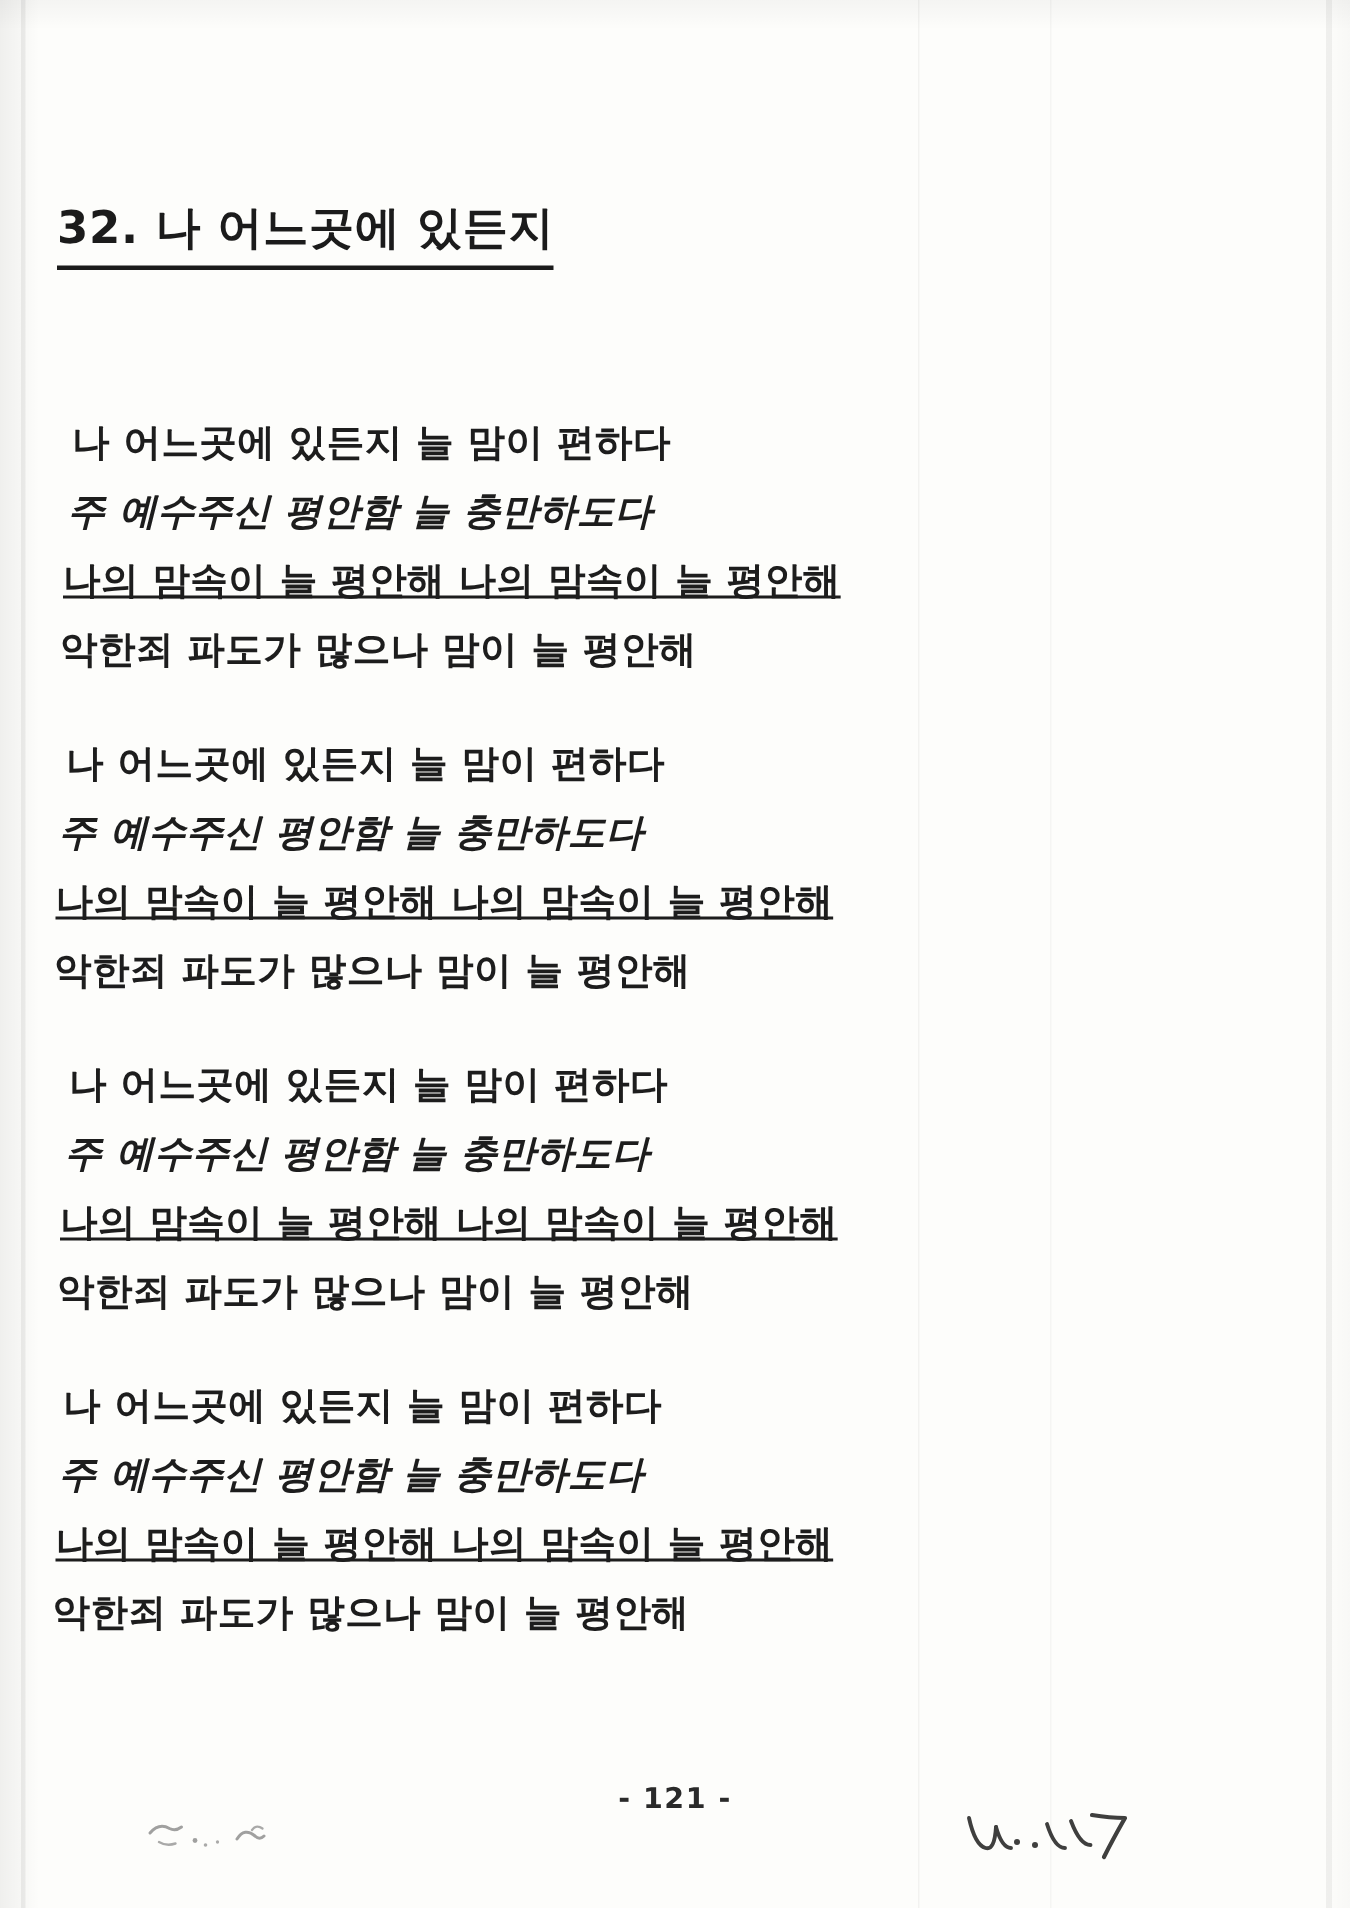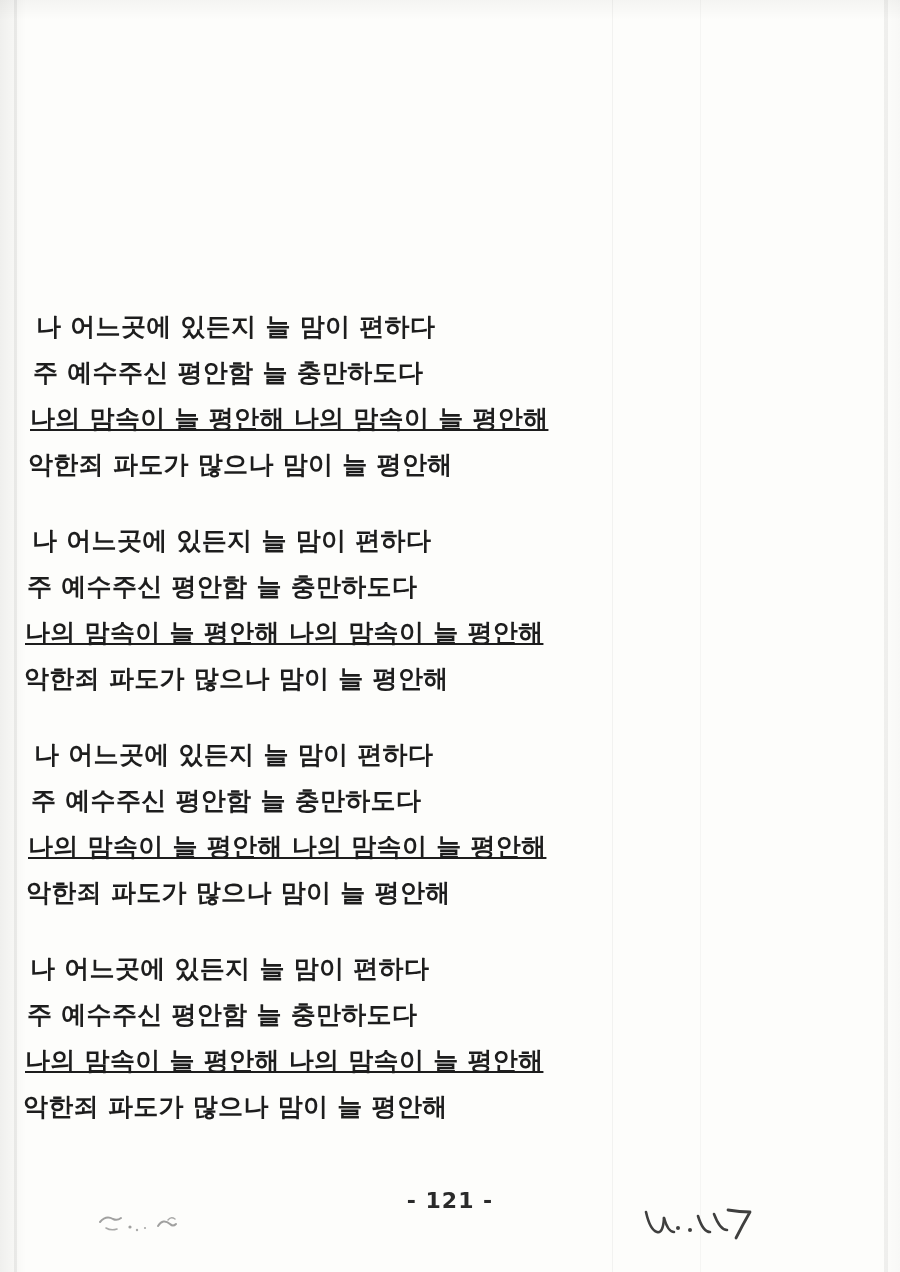--- a/index.html
+++ b/index.html
@@ -53,42 +53,41 @@
     color: #1b1b1b;
     letter-spacing: 0.5px;
     border-bottom: 3px solid #1b1b1b;
     padding-bottom: 4px;
     display: inline-block;
     white-space: nowrap;
   }
 
   .lyrics {
     position: absolute;
-    left: 0;
+    left: 12px;
     top: 272px;
     right: 0;
-    margin-top: 32px;
   }
 
   .stanza {
     margin-bottom: 30px;
   }
 
   .line {
     font-size: 25px;
     font-weight: 700;
     color: #1d1d1d;
     line-height: 46px;
     white-space: nowrap;
     letter-spacing: 0.3px;
   }
 
   
   .stanza .line:nth-child(1) { margin-left: 36px; }
-  .stanza .line:nth-child(2) { margin-left: 33px; }
+  .stanza .line:nth-child(2) { margin-left: 33px; font-style: italic; }
   .stanza .line:nth-child(3) { margin-left: 30px; text-decoration: underline; }
   .stanza .line:nth-child(4) { margin-left: 28px; }
 
   .stanza.st2 .line:nth-child(1) { margin-left: 32px; }
   .stanza.st2 .line:nth-child(2) { margin-left: 27px; }
   .stanza.st2 .line:nth-child(3) { margin-left: 25px; }
   .stanza.st2 .line:nth-child(4) { margin-left: 24px; }
 
   .stanza.st3 .line:nth-child(1) { margin-left: 34px; }
   .stanza.st3 .line:nth-child(2) { margin-left: 31px; }
@@ -99,21 +98,21 @@
   .stanza.st4 .line:nth-child(2) { margin-left: 27px; }
   .stanza.st4 .line:nth-child(3) { margin-left: 25px; }
   .stanza.st4 .line:nth-child(4) { margin-left: 23px; }
 
   .page-number {
     position: absolute;
     left: 0;
     right: 0;
     top: 1188px;
     text-align: center;
-    font-size: 22px;
+    font-size: 19px;
     font-weight: 700;
     color: #2a2a2a;
     letter-spacing: 1px;
   }
 
   .mark-left {
     position: absolute;
     left: 96px;
     top: 1206px;
     width: 110px;
@@ -134,20 +133,21 @@
 <body>
 
 <div class="page">
   <div class="streak s1"></div>
   <div class="streak s2"></div>
   <div class="streak s3"></div>
   <div class="streak s4"></div>
 
   <div class="content">
 
+    <div class="title">32. 나 어느곳에 있든지</div>
 
     <div class="lyrics">
 
       <div class="stanza st1">
         <div class="line">나 어느곳에 있든지 늘 맘이 편하다</div>
         <div class="line">주 예수주신 평안함 늘 충만하도다</div>
         <div class="line">나의 맘속이 늘 평안해 나의 맘속이 늘 평안해</div>
         <div class="line">악한죄 파도가 많으나 맘이 늘 평안해</div>
       </div>
 

